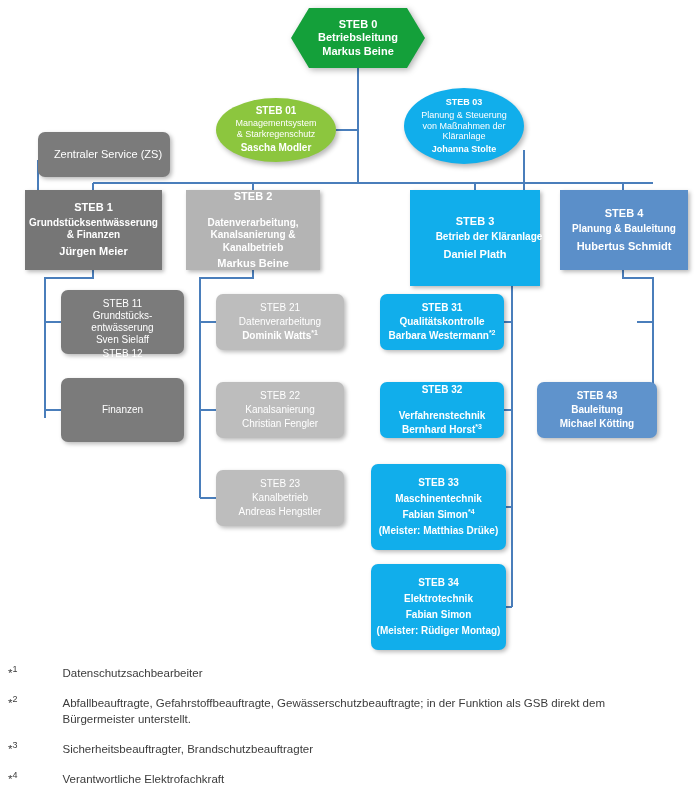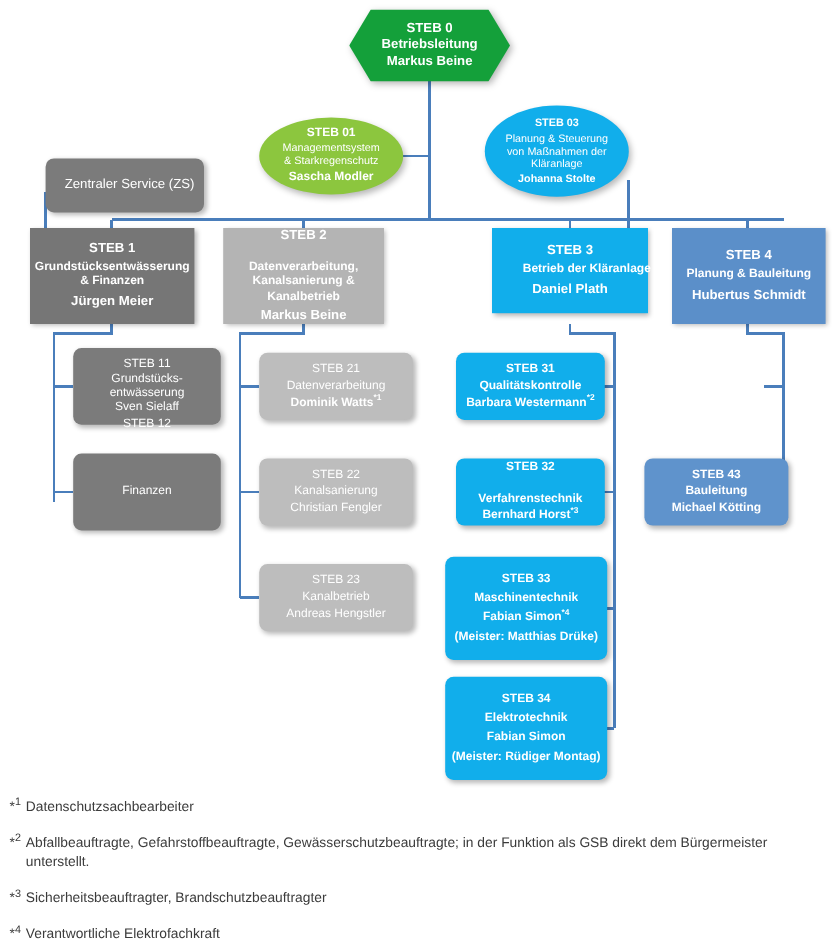--- a/index.html
+++ b/index.html
@@ -52,21 +52,21 @@
   #footnotes{
     position:absolute;left:8px;top:665px;width:660px;
     color:#3b3b3b;font-size:11.5px;line-height:1.45;
   }
   .fn{display:flex;margin-bottom:13px;}
   .fn-mark{
     flex:0 0 auto;margin-right:4px;white-space:nowrap;
     color:#3b3b3b;
   }
   .fn-mark sup{font-size:.78em;}
-  .fn-text{flex:1 1 auto;}
+  .fn-text{flex:1 1 auto;margin-left:41px;}
 </style>
 </head>
 <body>
 
 <div id="chart">
 
   <svg id="lines" viewBox="0 0 700 790" xmlns="http://www.w3.org/2000/svg">
     <g stroke="#4a7ebb" stroke-width="2.2" fill="none" shape-rendering="crispEdges">
 
       <path d="M358,64 L358,183"></path>
@@ -144,21 +144,21 @@
   </div>
 
   <div class="node rect sharp c-gray-light fs-11" style="left:186px;top:190px;width:134px;height:80px;">
     <span class="ln b">STEB 2</span>
     <span class="ln b fs-10" style="margin-top:14px;">Datenverarbeitung,</span>
     <span class="ln b fs-10">Kanalsanierung  &amp;</span>
     <span class="ln b fs-10">Kanalbetrieb</span>
     <span class="ln b" style="margin-top:3px;">Markus Beine</span>
   </div>
 
-  <div class="node rect sharp c-cyan fs-11" style="left:410px;top:190px;width:130px;height:71px;">
+  <div class="node rect sharp c-cyan fs-11" style="left:410px;top:190px;width:130px;height:96px;">
     <span class="ln b">STEB 3</span>
     <span class="ln b fs-10" style="margin-top:3px;padding-left:28px;">Betrieb der Kläranlage</span>
     <span class="ln b" style="margin-top:4px;">Daniel Plath</span>
   </div>
 
   <div class="node rect sharp c-steel fs-11" style="left:560px;top:190px;width:128px;height:80px;">
     <span class="ln b">STEB 4</span>
     <span class="ln b fs-10" style="margin-top:3px;">Planung &amp; Bauleitung</span>
     <span class="ln b" style="margin-top:4px;">Hubertus Schmidt</span>
   </div>

